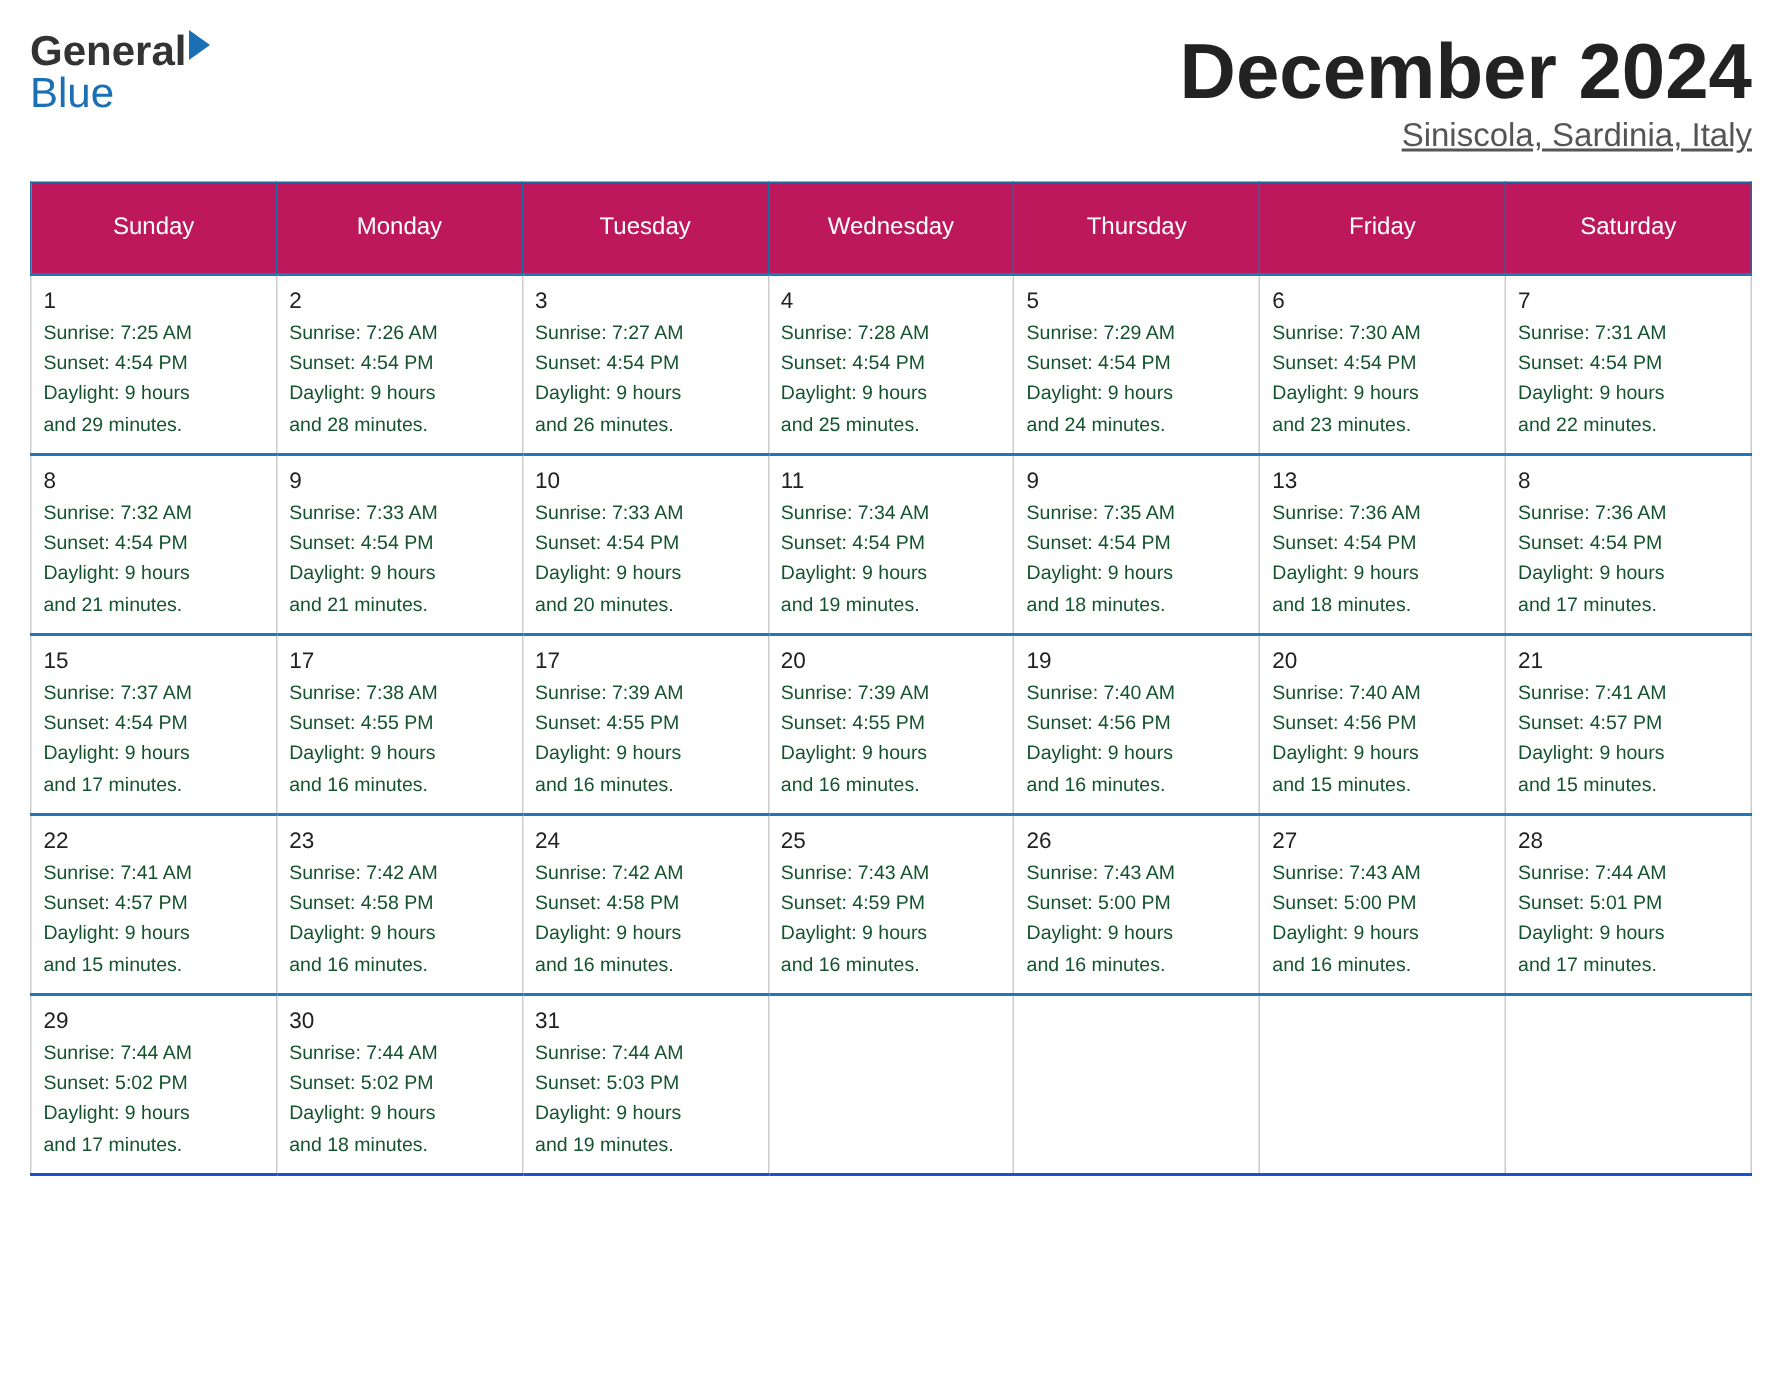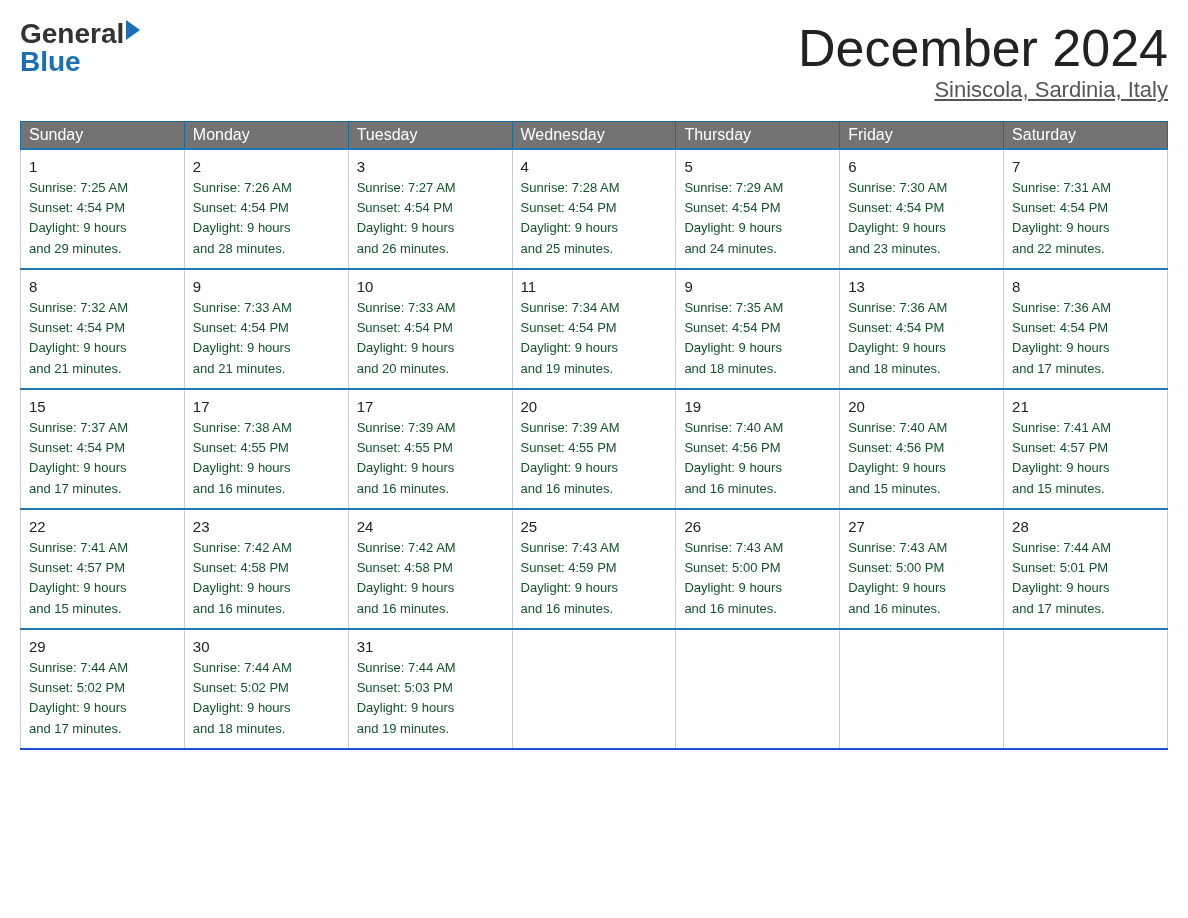--- a/index.html
+++ b/index.html
@@ -36,50 +36,50 @@
       height: 0;
       border-left: 14px solid #1a6fb5;
       border-top: 10px solid transparent;
       border-bottom: 10px solid transparent;
       margin: 0 2px;
       vertical-align: middle;
     }
     .logo-blue {
       color: #1a6fb5;
       font-size: 28px;
-      font-weight: bold;
+      font-weight: normal;
     }
     .title-section {
       text-align: right;
     }
     .month-title {
       font-size: 52px;
-      font-weight: 400;
+      font-weight: 700;
       color: #222;
       line-height: 1.1;
       text-align: center;
     }
     .location {
       font-size: 22px;
       color: #555;
       font-weight: 300;
       text-decoration: underline;
     }
     table {
       width: 100%;
       border-collapse: collapse;
       table-layout: fixed;
     }
     thead tr th {
-      background-color: #737373;
+      background-color: #be185d;
       color: #fff;
-      padding: 4px 8px;
+      padding: 21px 8px;
       font-size: 16px;
       font-weight: 500;
-      text-align: left;
+      text-align: center;
       border: 1px solid #1a6aa0;
     }
     tbody tr td {
       vertical-align: top;
       padding: 8px;
       border: 1px solid #ccc;
       border-top: 2px solid #2176b5;
       font-size: 13.5px;
       color: #333;
       min-height: 100px;

